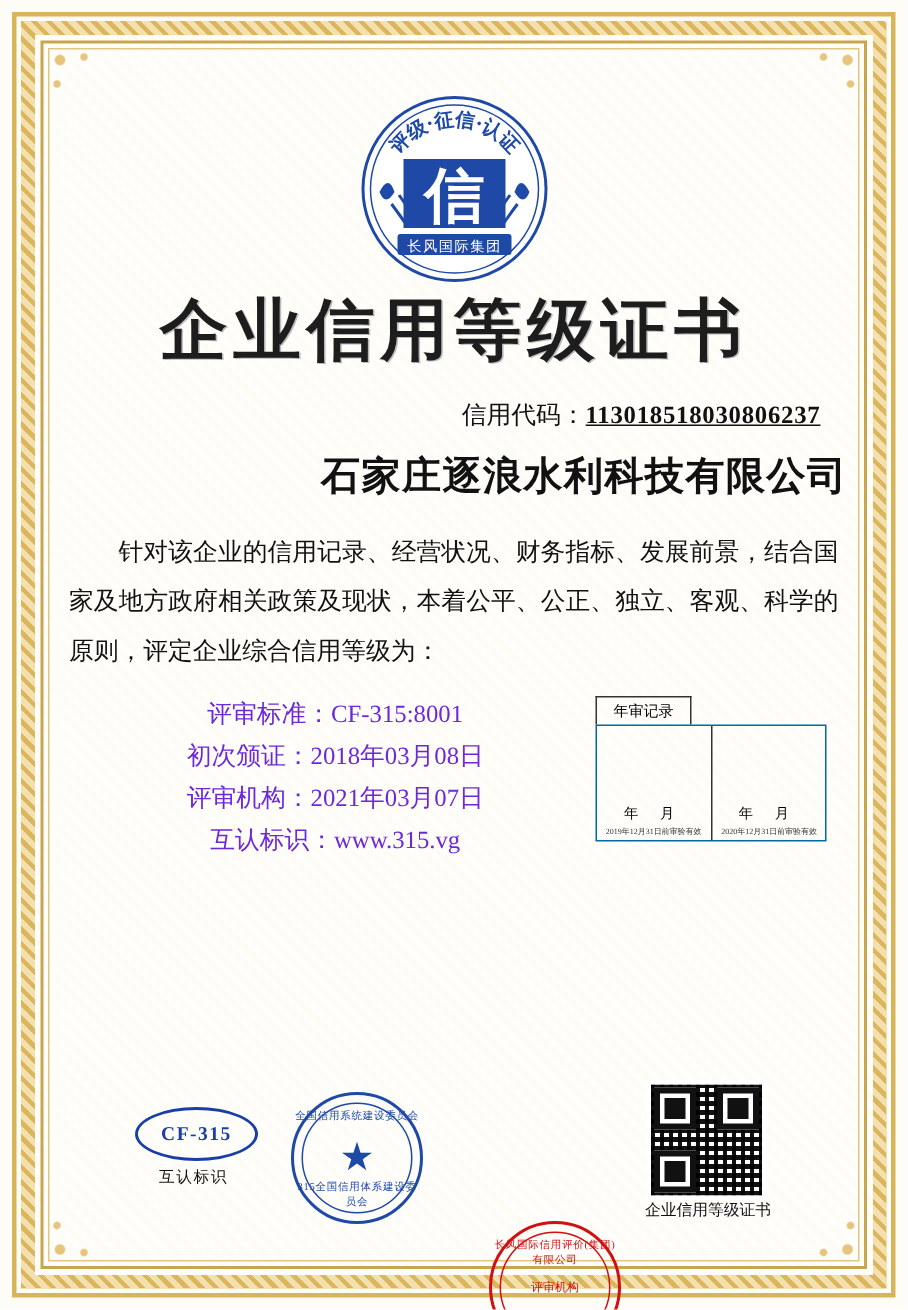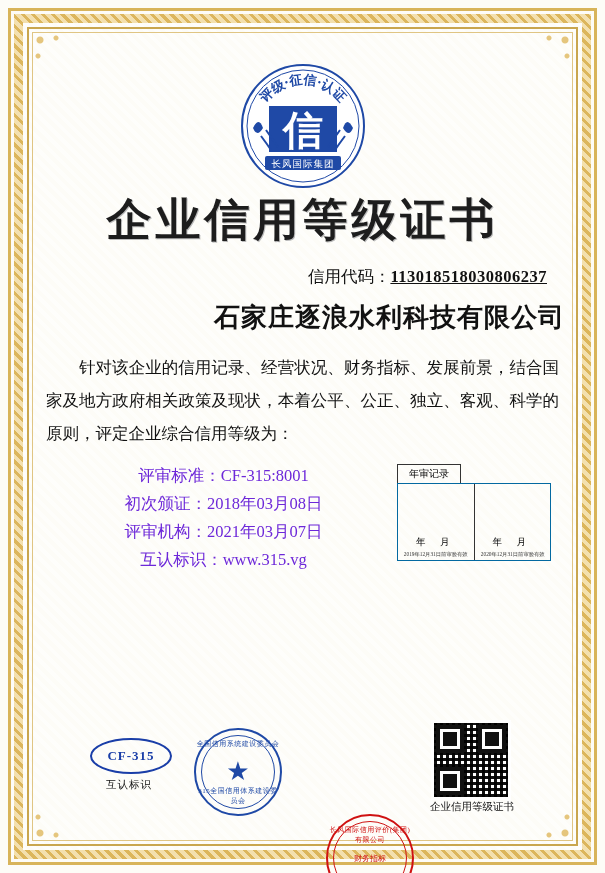--- a/index.html
+++ b/index.html
@@ -329,21 +329,21 @@
       <div class="stamp round-stamp rs-blue">
         <div class="ring"></div>
         <div class="arc-top">全国信用系统建设委员会</div>
         <div class="star">★</div>
         <div class="arc-bot">315全国信用体系建设委员会</div>
       </div>
 
       <div class="stamp round-stamp rs-red">
         <div class="ring"></div>
         <div class="arc-top">长风国际信用评价(集团)有限公司</div>
-        <div class="mid">财务指标</div>
+        <div class="mid">评审机构</div>
 
       </div>
 
       <div class="stamp qr">
         <div class="q1"></div>
         <div class="q2"></div>
         <div class="q3"></div>
       </div>
       <div class="qr-cap">企业信用等级证书</div>
 

